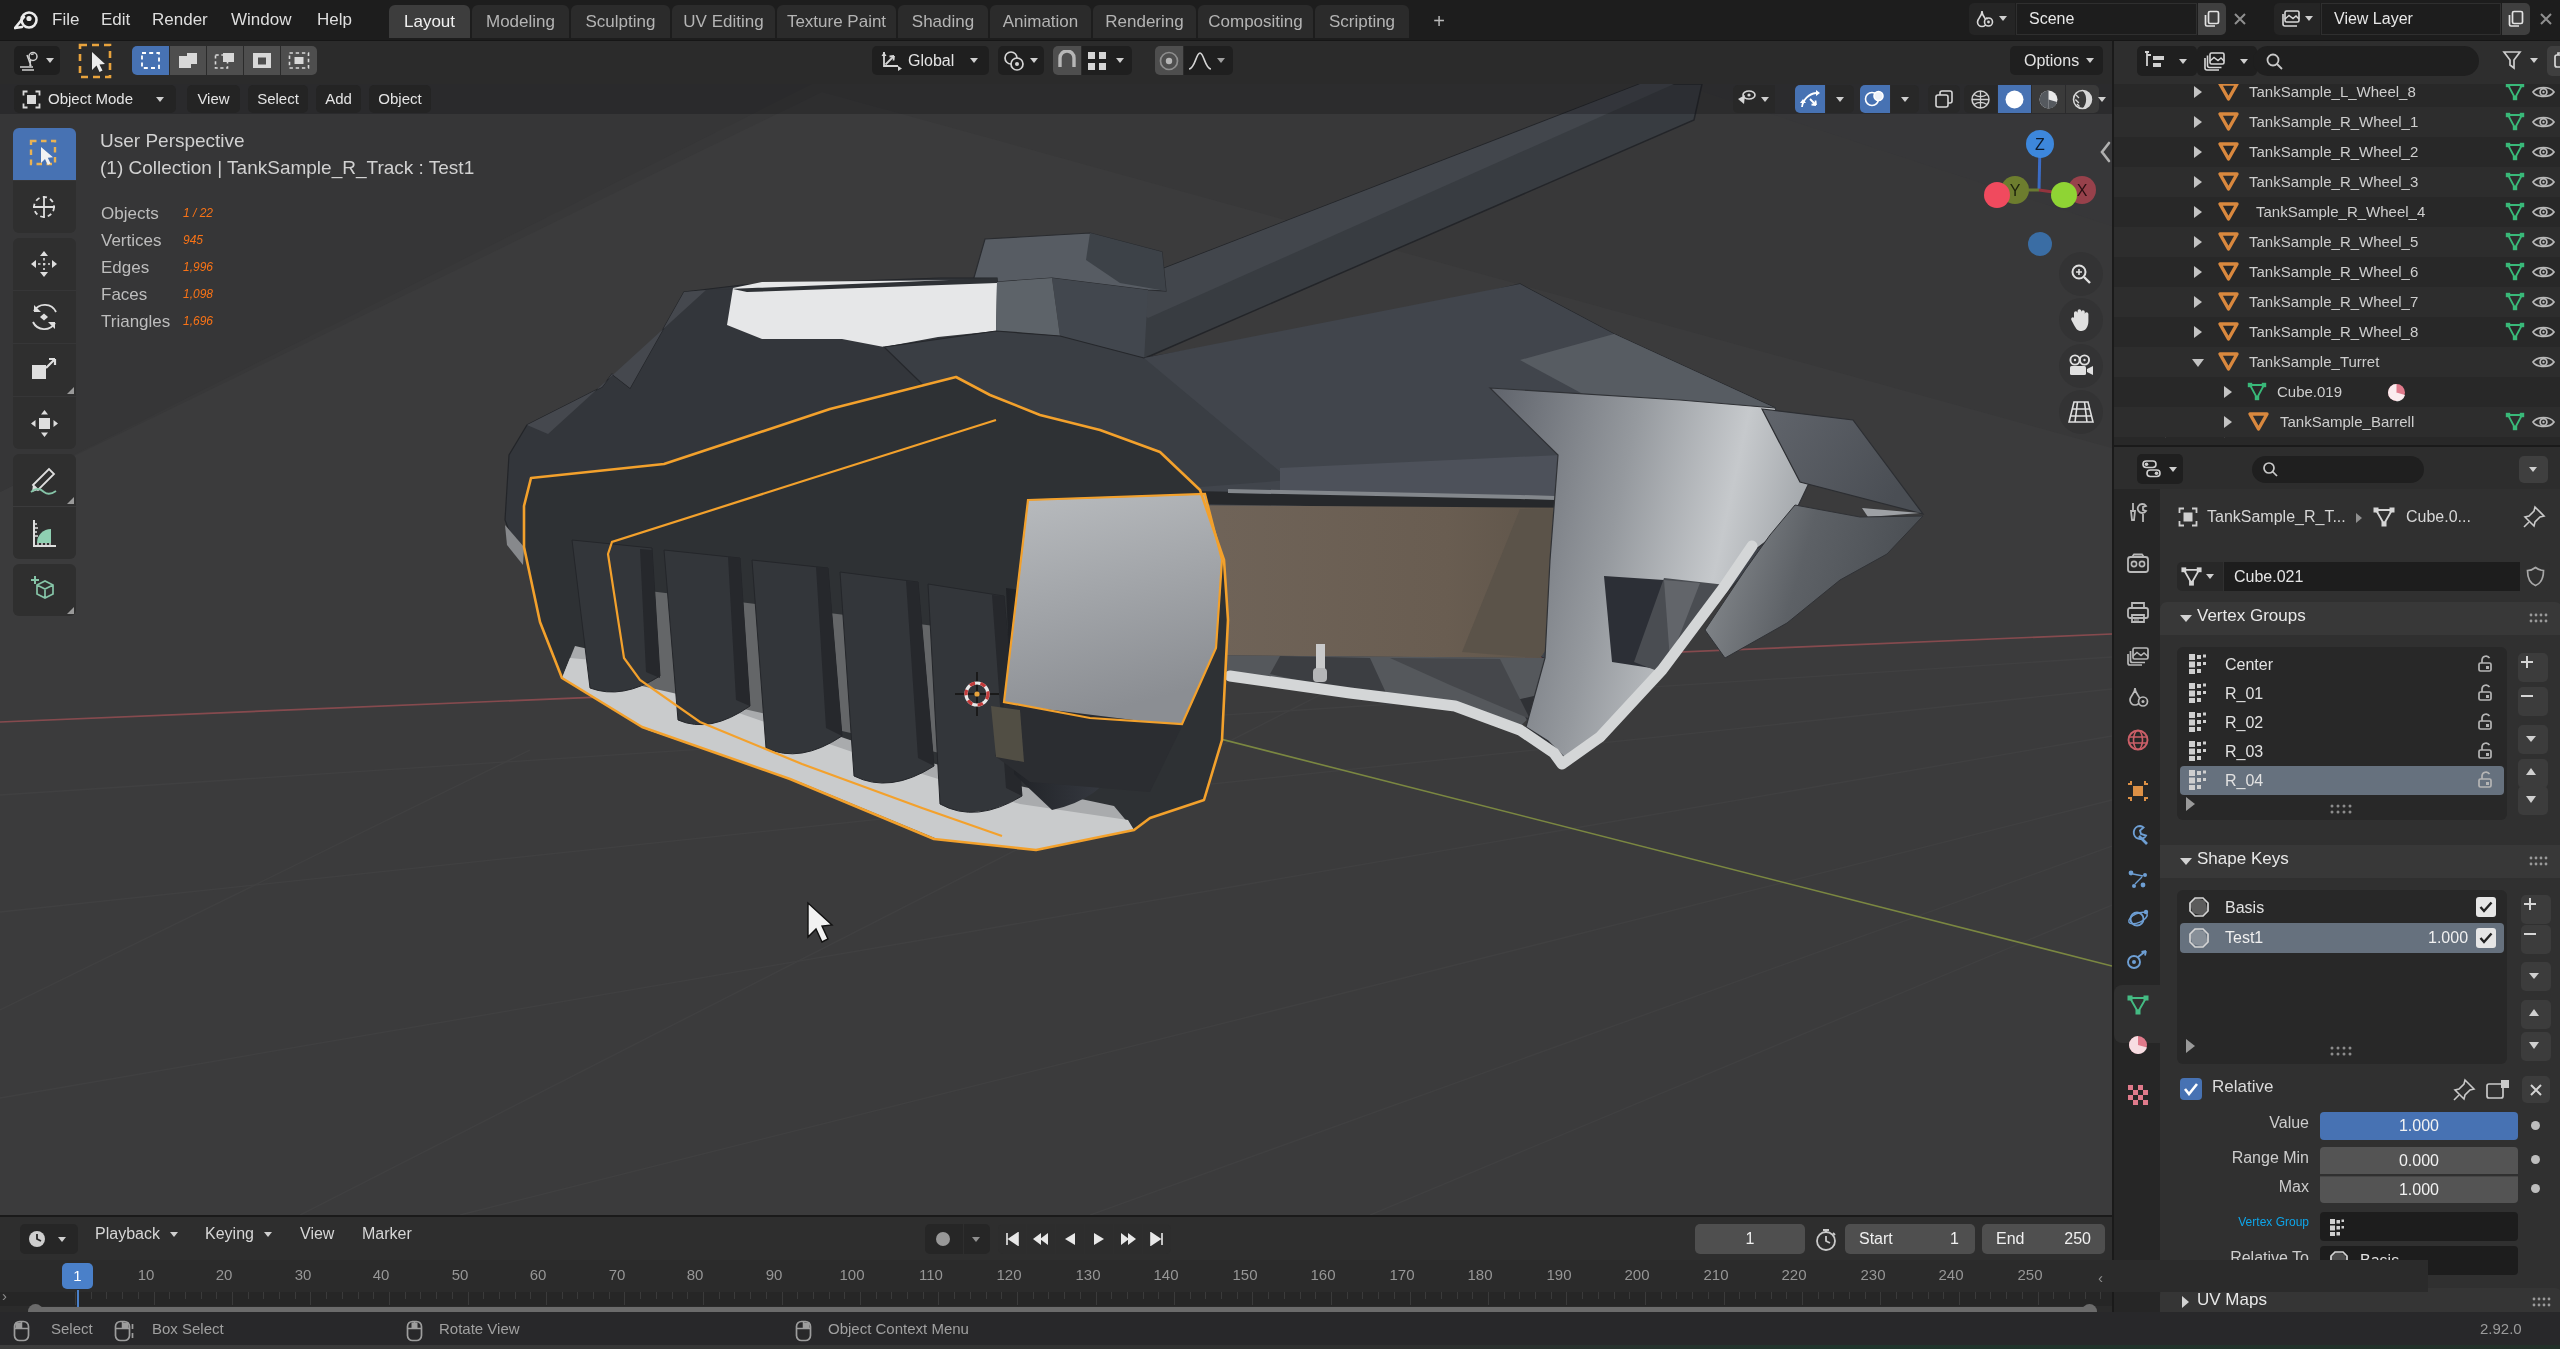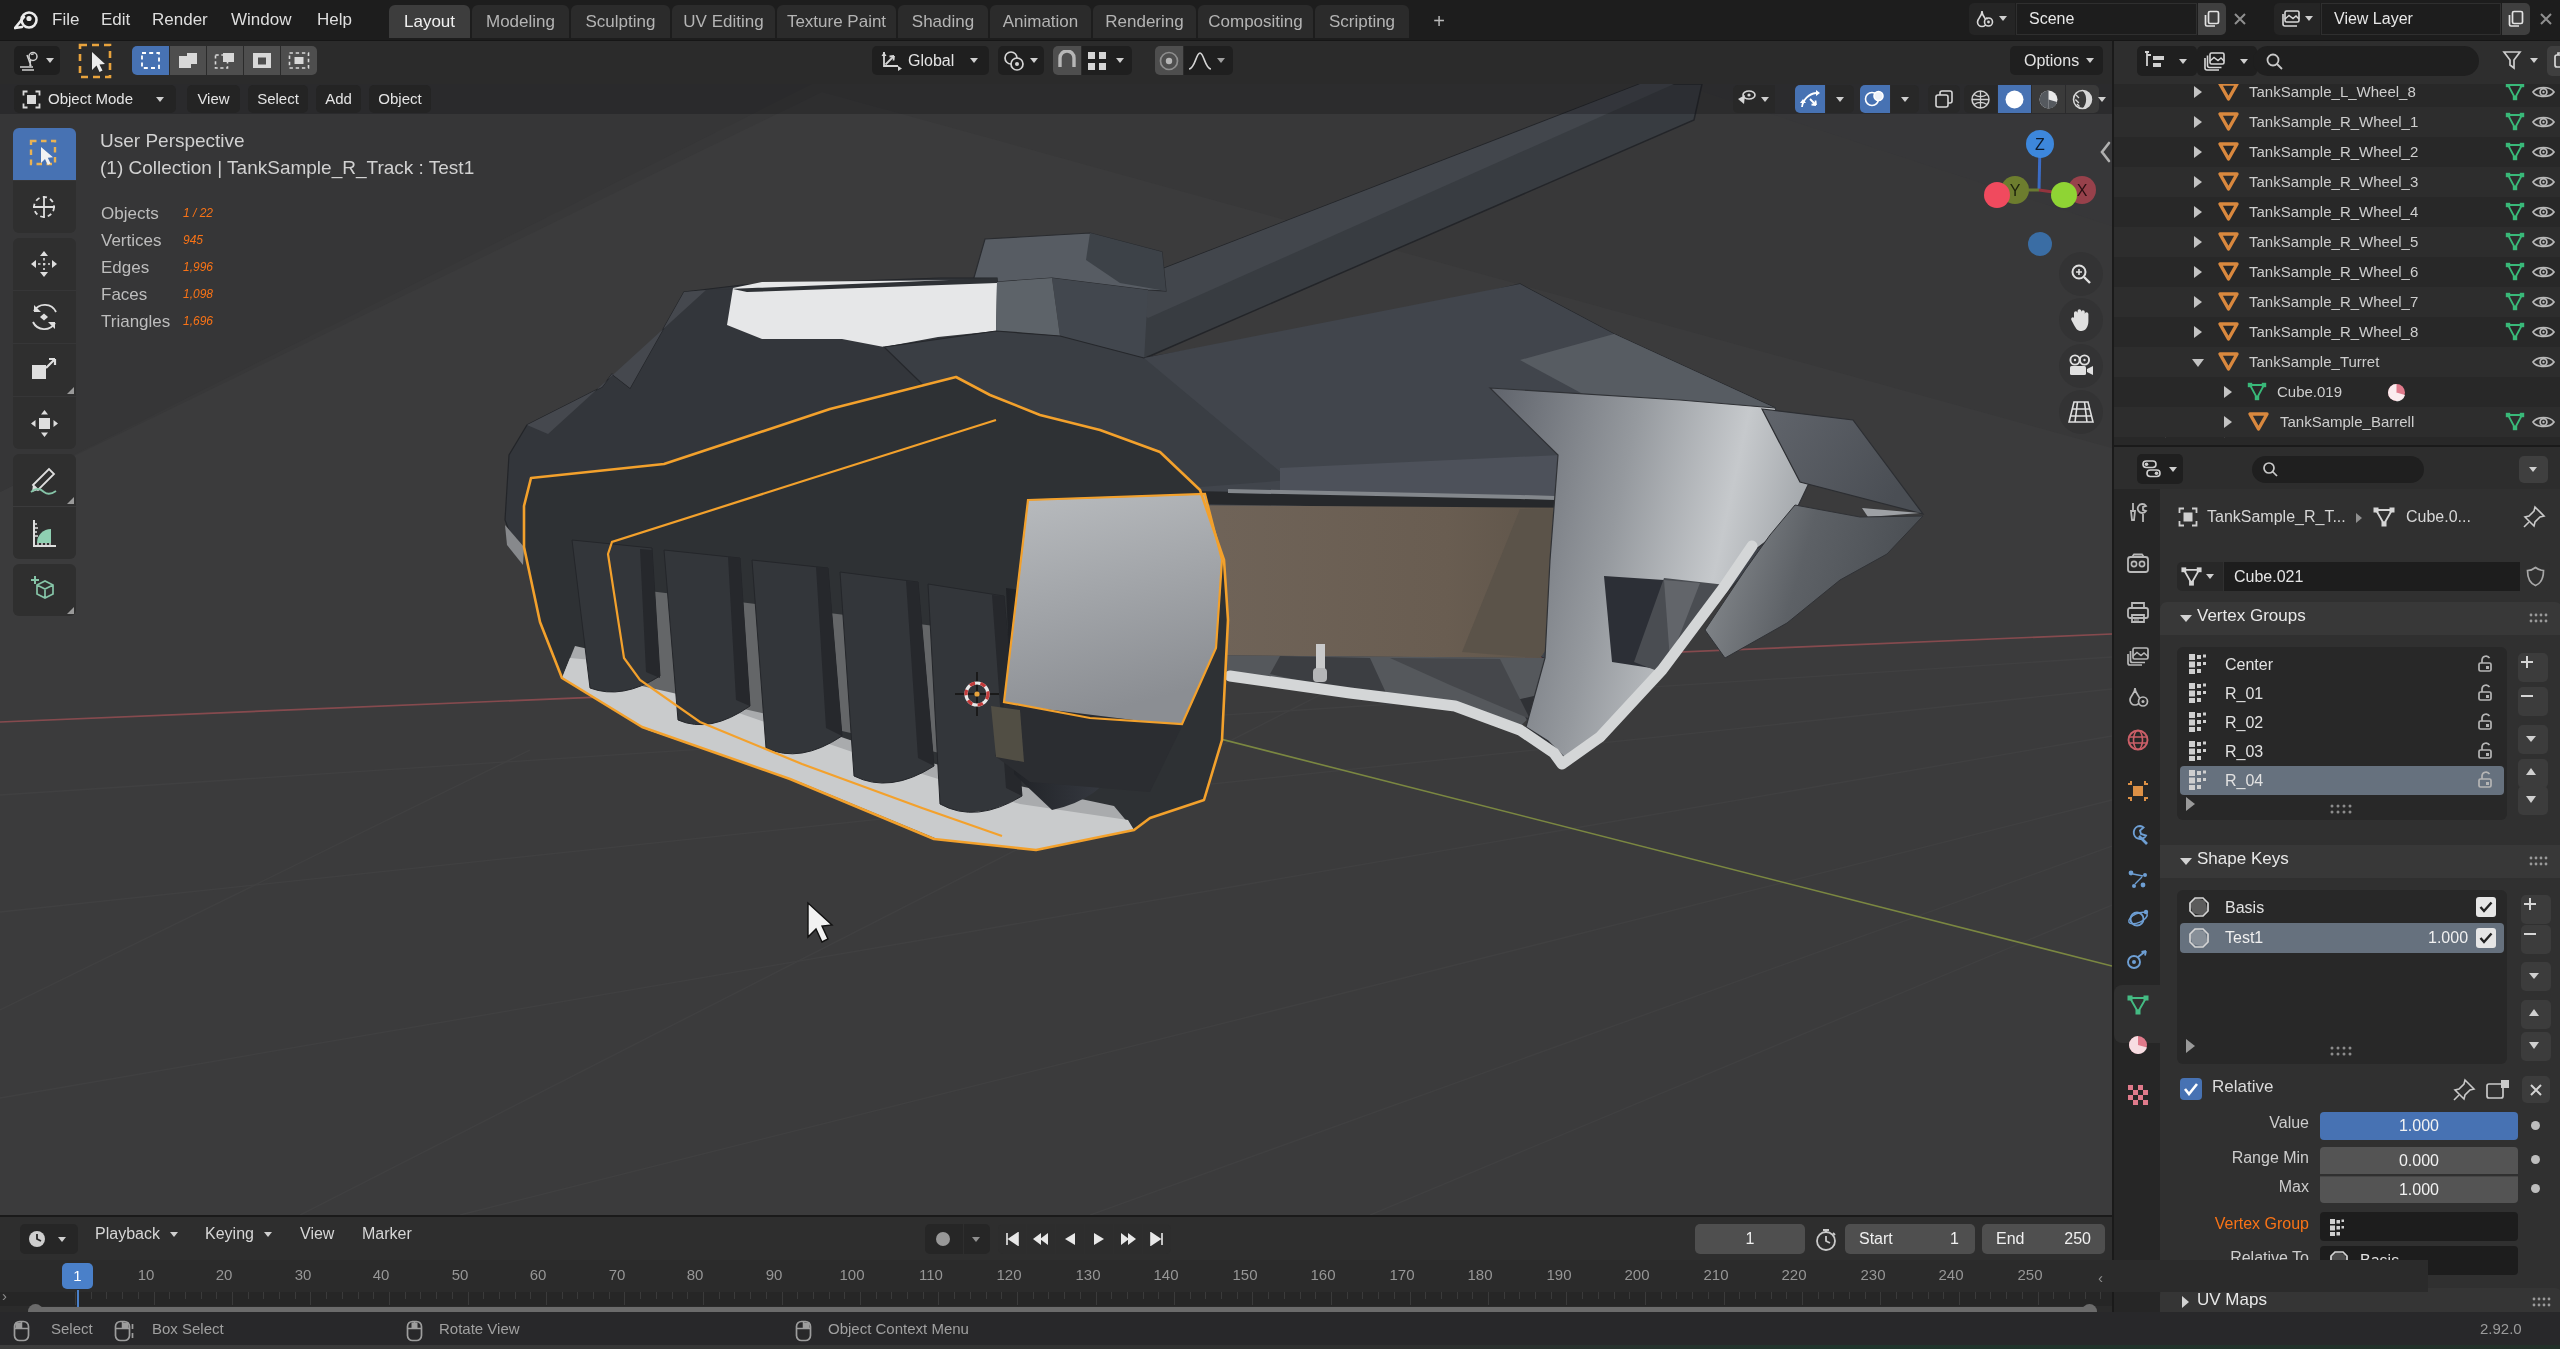--- a/index.html
+++ b/index.html
@@ -660,21 +660,21 @@
           <path d="M2 9 C6 3 19 3 23 9 C19 15 6 15 2 9 Z" fill="none" stroke="#b9b9b9" stroke-width="1.7"></path>
           <circle cx="12.5" cy="9" r="3.4" fill="none" stroke="#b9b9b9" stroke-width="1.7"></circle>
           <circle cx="12.5" cy="9" r="1.2" fill="#b9b9b9"></circle>
         </svg>
       </div>
     <div class="orow" style="top:113px;background:#282828;">
         <span style="position:absolute;left:80px;top:9px;border-top:6px solid transparent;border-bottom:6px solid transparent;border-left:8px solid #c3c3c3;"></span>
         <svg style="position:absolute;left:103px;top:4px" width="23" height="22" viewBox="0 0 23 22">
           <path d="M3 3 h17 l-8.5 15 Z" fill="none" stroke="#d9883e" stroke-width="3.4" stroke-linejoin="round"></path>
         </svg>
-        <span style="position:absolute;left:135px;">TankSample_R_Wheel_4</span>
+        <span style="position:absolute;left:142px;">TankSample_R_Wheel_4</span>
         <svg style="position:absolute;left:390px;top:4px" width="22" height="22" viewBox="0 0 22 22">
           <path d="M4 4 h14 l-7 13 Z" fill="none" stroke="#39b979" stroke-width="1.8" stroke-linejoin="round"></path>
           <rect x="1.8" y="1.8" width="4.4" height="4.4" fill="#39b979"></rect>
           <rect x="15.8" y="1.8" width="4.4" height="4.4" fill="#39b979"></rect>
           <rect x="8.8" y="14.8" width="4.4" height="4.4" fill="#39b979"></rect>
         </svg>
         <svg style="position:absolute;left:417px;top:6px" width="25" height="18" viewBox="0 0 25 18">
           <path d="M2 9 C6 3 19 3 23 9 C19 15 6 15 2 9 Z" fill="none" stroke="#b9b9b9" stroke-width="1.7"></path>
           <circle cx="12.5" cy="9" r="3.4" fill="none" stroke="#b9b9b9" stroke-width="1.7"></circle>
           <circle cx="12.5" cy="9" r="1.2" fill="#b9b9b9"></circle>
@@ -1092,21 +1092,21 @@
 
     <div class="abs" style="left:0px;top:667px;width:195px;text-align:right;color:#cdcdcd;font-size:16px;">Value</div>
     <div class="abs" style="left:206px;top:665px;width:198px;height:28px;background:#4772b3;border-radius:4px;color:#f2f2f2;font-size:16px;line-height:28px;text-align:center;">1.000</div>
     <div class="abs" style="left:417px;top:674px;width:9px;height:9px;background:#bdbdbd;border-radius:50%;"></div>
     <div class="abs" style="left:0px;top:702px;width:195px;text-align:right;color:#cdcdcd;font-size:16px;">Range Min</div>
     <div class="abs" style="left:206px;top:700px;width:198px;height:27px;background:#545454;border-radius:4px 4px 0 0;color:#f2f2f2;font-size:16px;line-height:27px;text-align:center;">0.000</div>
     <div class="abs" style="left:417px;top:708px;width:9px;height:9px;background:#bdbdbd;border-radius:50%;"></div>
     <div class="abs" style="left:0px;top:731px;width:195px;text-align:right;color:#cdcdcd;font-size:16px;">Max</div>
     <div class="abs" style="left:206px;top:729px;width:198px;height:27px;background:#545454;border-radius:0 0 4px 4px;border-top:1px solid #464646;color:#f2f2f2;font-size:16px;line-height:26px;text-align:center;">1.000</div>
     <div class="abs" style="left:417px;top:737px;width:9px;height:9px;background:#bdbdbd;border-radius:50%;"></div>
-    <div class="abs" style="left:0px;top:768px;width:195px;text-align:right;color:#f97316;font-size:16px;">Vertex Group</div>
+    <div class="abs" style="left:0px;top:768px;width:195px;text-align:right;color:#0ea5e9;font-size:12px;">Vertex Group</div>
     <div class="abs" style="left:206px;top:765px;width:198px;height:29px;background:#1d1d1d;border-radius:4px;">
       <svg style="position:absolute;left:8px;top:5px" width="20" height="20" viewBox="0 0 20 20">
         <g fill="#cfcfcf">
             <rect x="2" y="2" width="5" height="5"></rect>
             <rect x="8.5" y="3" width="3.5" height="3.5"></rect>
             <rect x="13.5" y="2.5" width="2.5" height="2.5"></rect>
         <rect x="2" y="8.5" width="5" height="5"></rect>
             <rect x="8.5" y="9" width="3.5" height="3.5"></rect>
         <rect x="2" y="15" width="5" height="4"></rect>
             <rect x="8.5" y="15" width="3.5" height="3.5"></rect>

